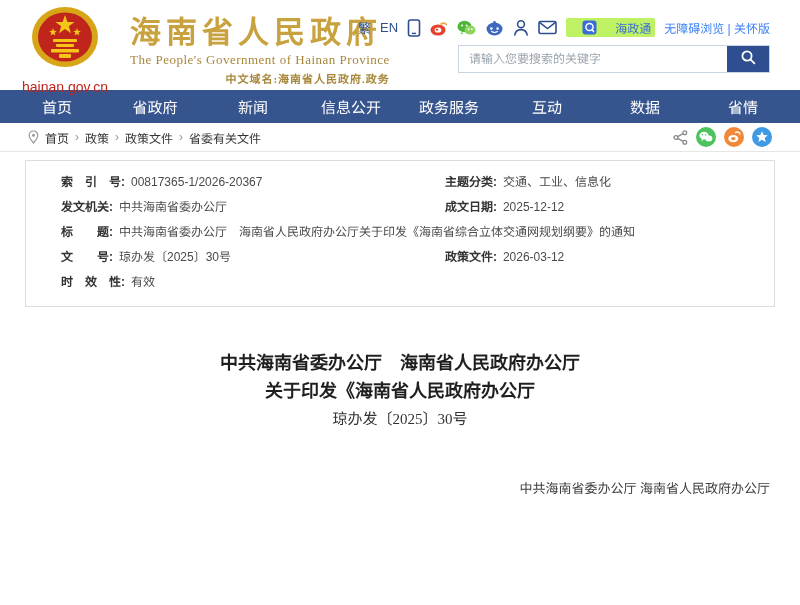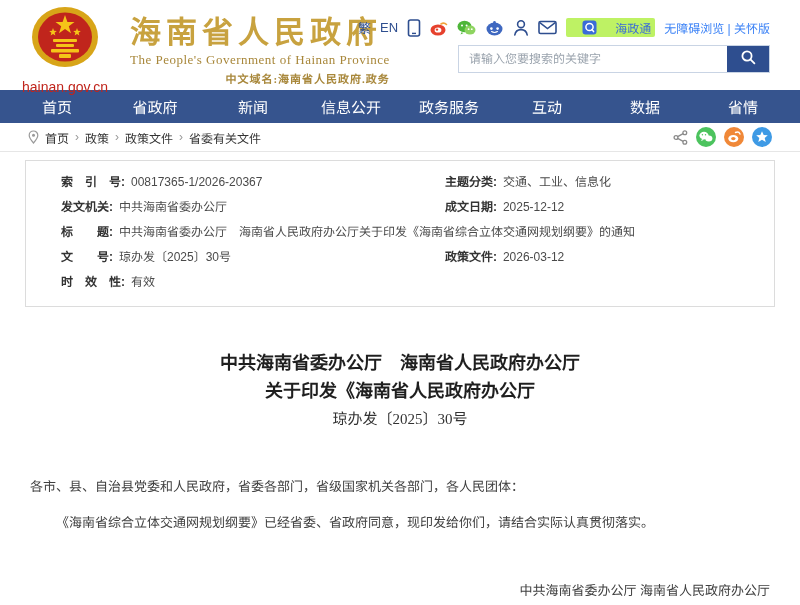--- a/index.html
+++ b/index.html
@@ -280,23 +280,19 @@
       <span class="meta-value">有效</span>
     </div>
   </div>
 </div>
 
 <div class="doc">
   <div class="doc-title">中共海南省委办公厅　海南省人民政府办公厅</div>
   <div class="doc-title">关于印发《海南省人民政府办公厅</div>
   <div class="doc-number">琼办发〔2025〕30号</div>
 
-  <div class="doc-body">
-    <div class="salutation">各市、县、自治县党委和人民政府，省委各部门，省级国家机关各部门，各人民团体：</div>
-    <div class="paragraph">《海南省综合立体交通网规划纲要》已经省委、省政府同意，现印发给你们，请结合实际认真贯彻落实。</div>
-  </div>
 
   <div class="sig-block">
     <div>中共海南省委办公厅 海南省人民政府办公厅</div>
 
   </div>
 
 </div>
 
 </body></html>

